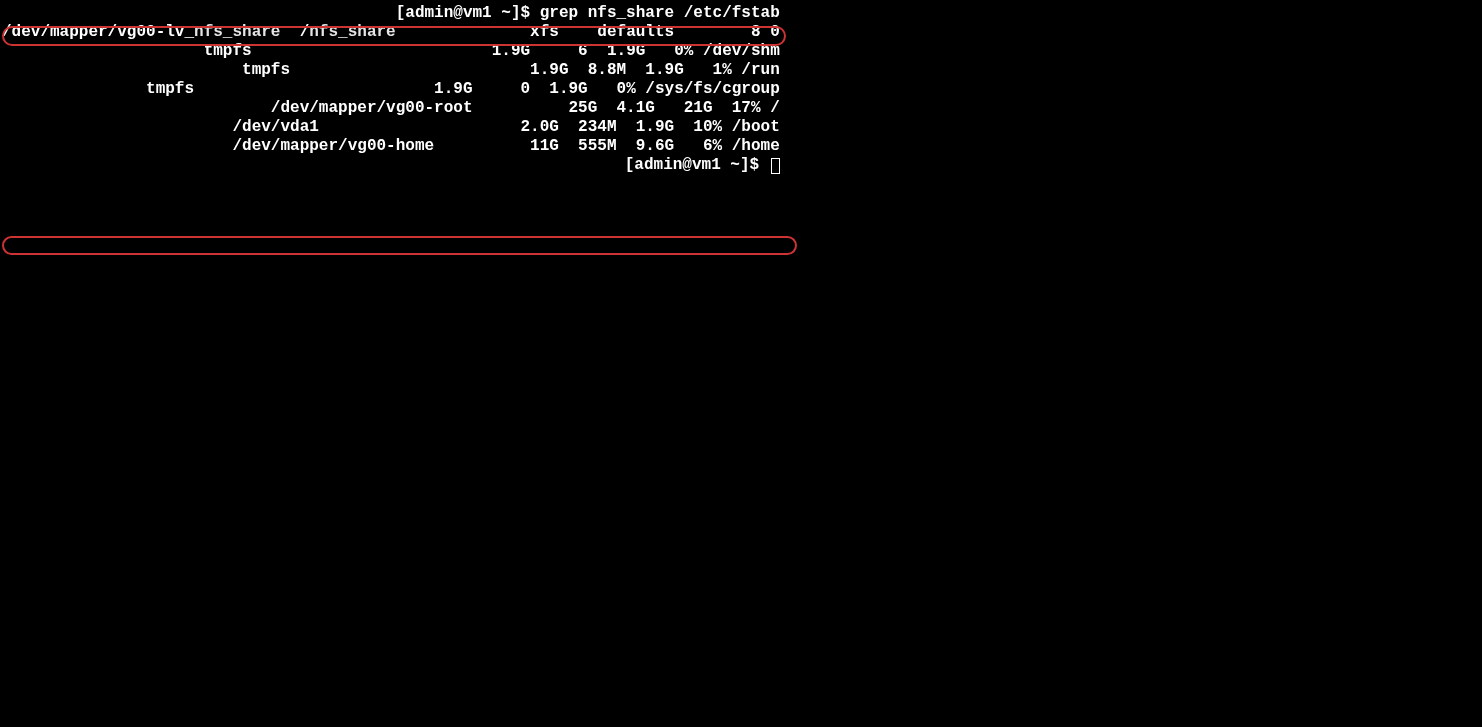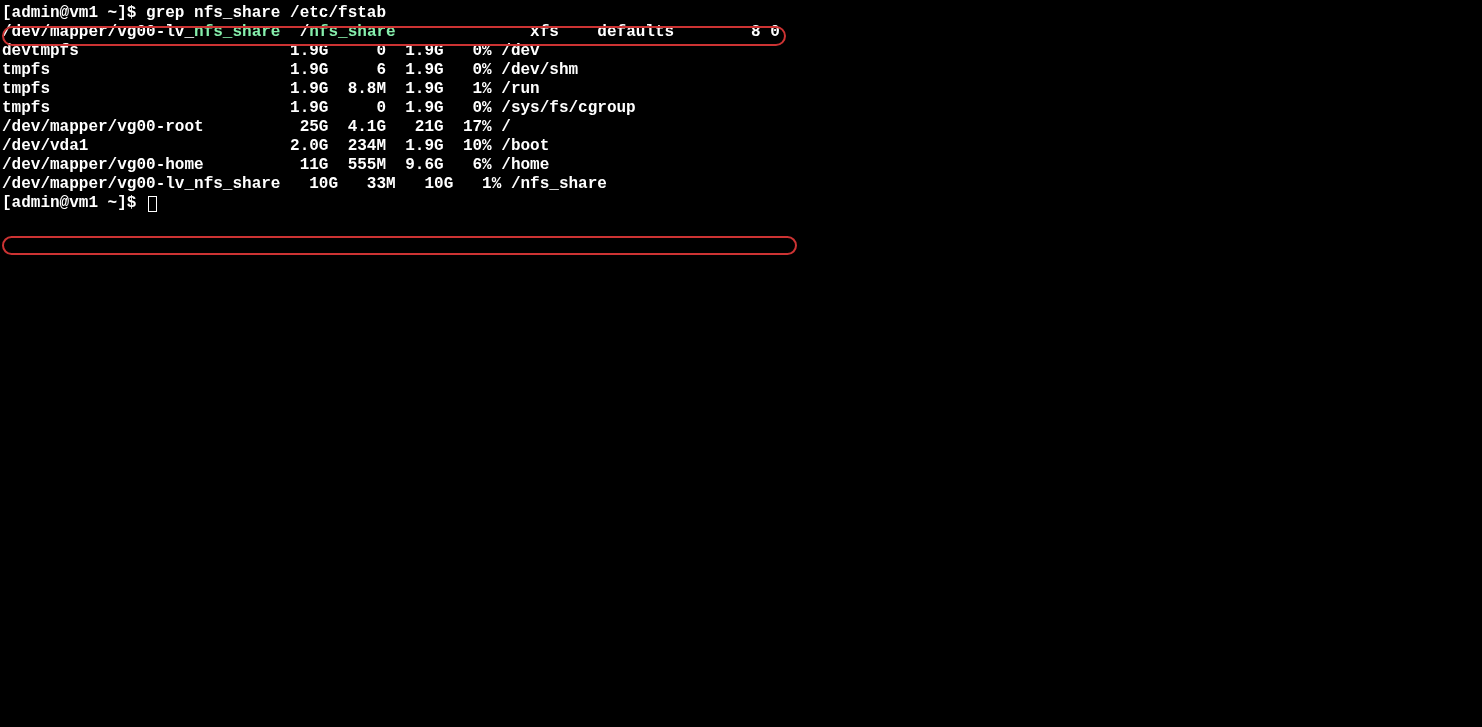--- a/index.html
+++ b/index.html
@@ -16,26 +16,27 @@
       padding: 4px 2px;
       width: 1482px;
       height: 727px;
       overflow: hidden;
     }
     .terminal-line {
       white-space: pre;
       font-weight: bold;
     }
     .grep-match {
-      color: #86efac;
+      color: #e5e5e5;
       font-weight: bold;
     }
     .oval-container {
       position: relative;
       display: inline-block;
+      text-align: right;
     }
     .red-oval {
       position: absolute;
       border: 2px solid #cc3333;
       border-radius: 12px;
       pointer-events: none;
     }
     .oval-1 {
       left: 0px;
       top: 22px;
@@ -61,25 +62,23 @@
 <body>
 
 
 
 <div class="oval-container">
   <div class="red-oval oval-1"></div>
   <div class="red-oval oval-2"></div>
 
   <div class="terminal-line"><span>[admin@vm1 ~]$ </span><span>grep nfs_share /etc/fstab</span></div>
   <div class="terminal-line"><span>/dev/mapper/vg00-lv_</span><span class="grep-match">nfs_share</span><span>  /</span><span class="grep-match">nfs_share</span><span>              xfs    defaults        8 0</span></div>
-  <div class="terminal-line">devtmpfs                      1.9G     0  1.9G   0% /dev</div>
   <div class="terminal-line">tmpfs                         1.9G     6  1.9G   0% /dev/shm</div>
   <div class="terminal-line">tmpfs                         1.9G  8.8M  1.9G   1% /run</div>
   <div class="terminal-line">tmpfs                         1.9G     0  1.9G   0% /sys/fs/cgroup</div>
   <div class="terminal-line">/dev/mapper/vg00-root          25G  4.1G   21G  17% /</div>
   <div class="terminal-line">/dev/vda1                     2.0G  234M  1.9G  10% /boot</div>
   <div class="terminal-line">/dev/mapper/vg00-home          11G  555M  9.6G   6% /home</div>
-  <div class="terminal-line">/dev/mapper/vg00-lv_nfs_share   10G   33M   10G   1% /nfs_share</div>
   <div class="terminal-line"><span>[admin@vm1 ~]$ </span><span class="cursor"></span></div>
 </div>
 
 
 
 
 </body></html>

